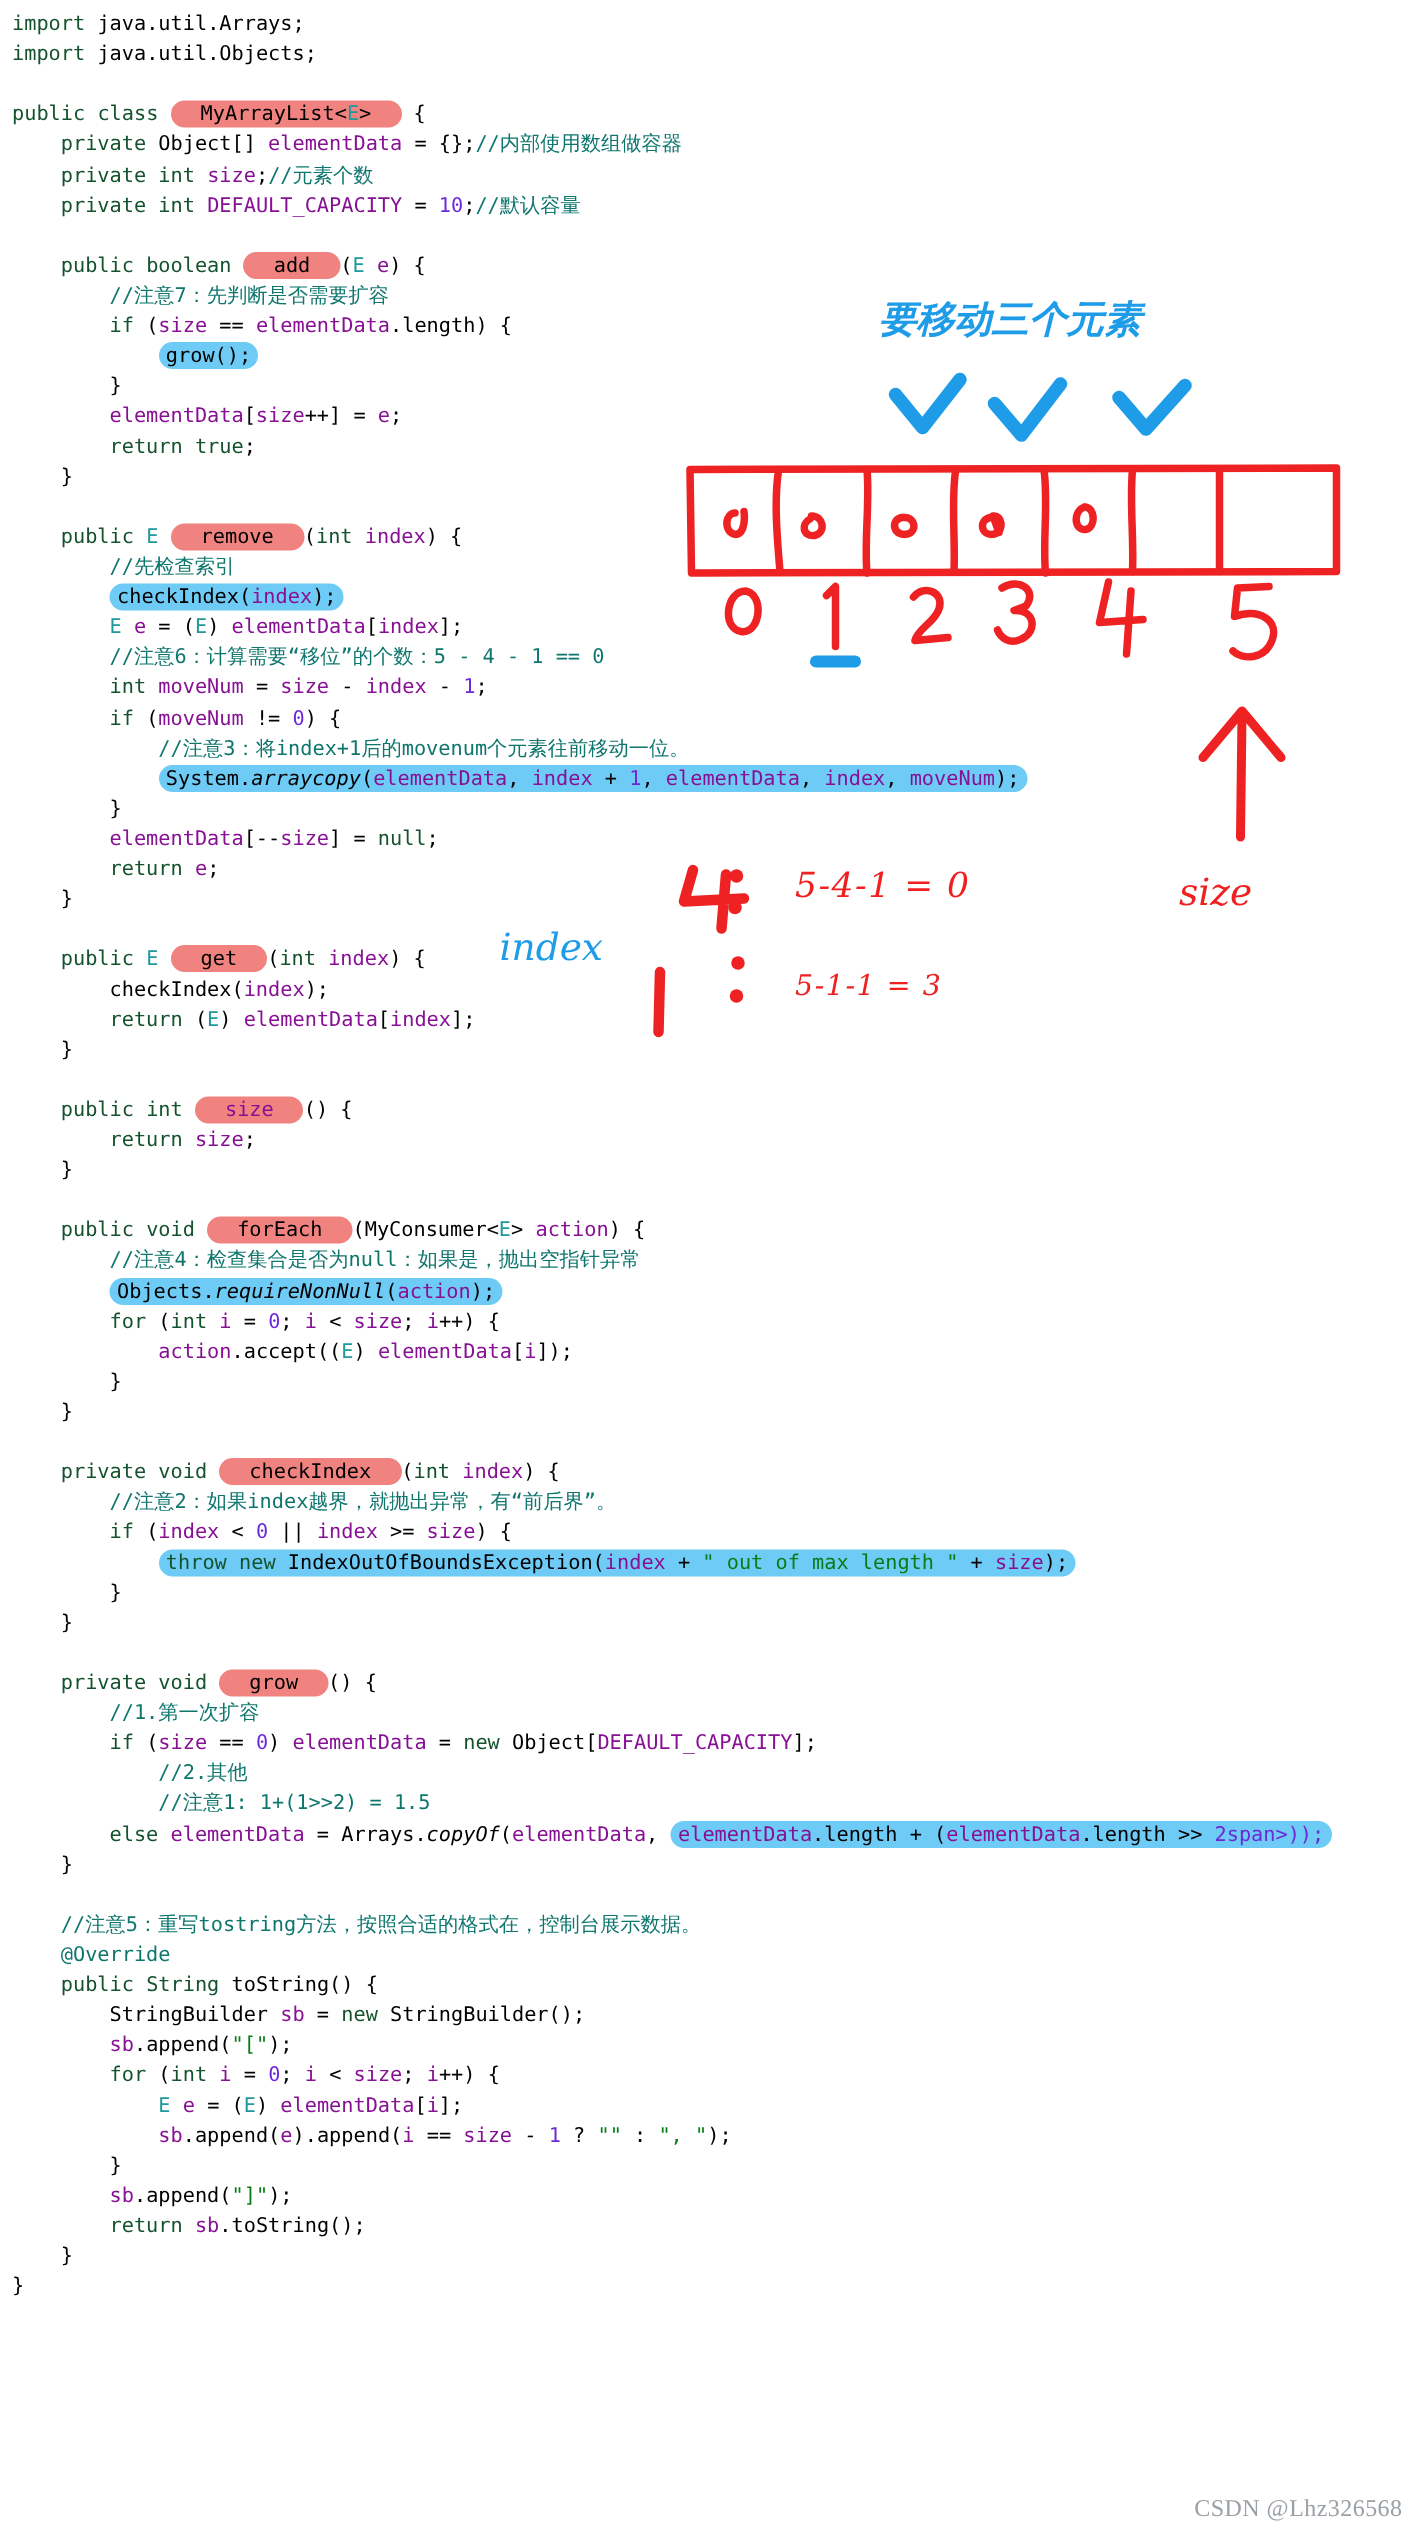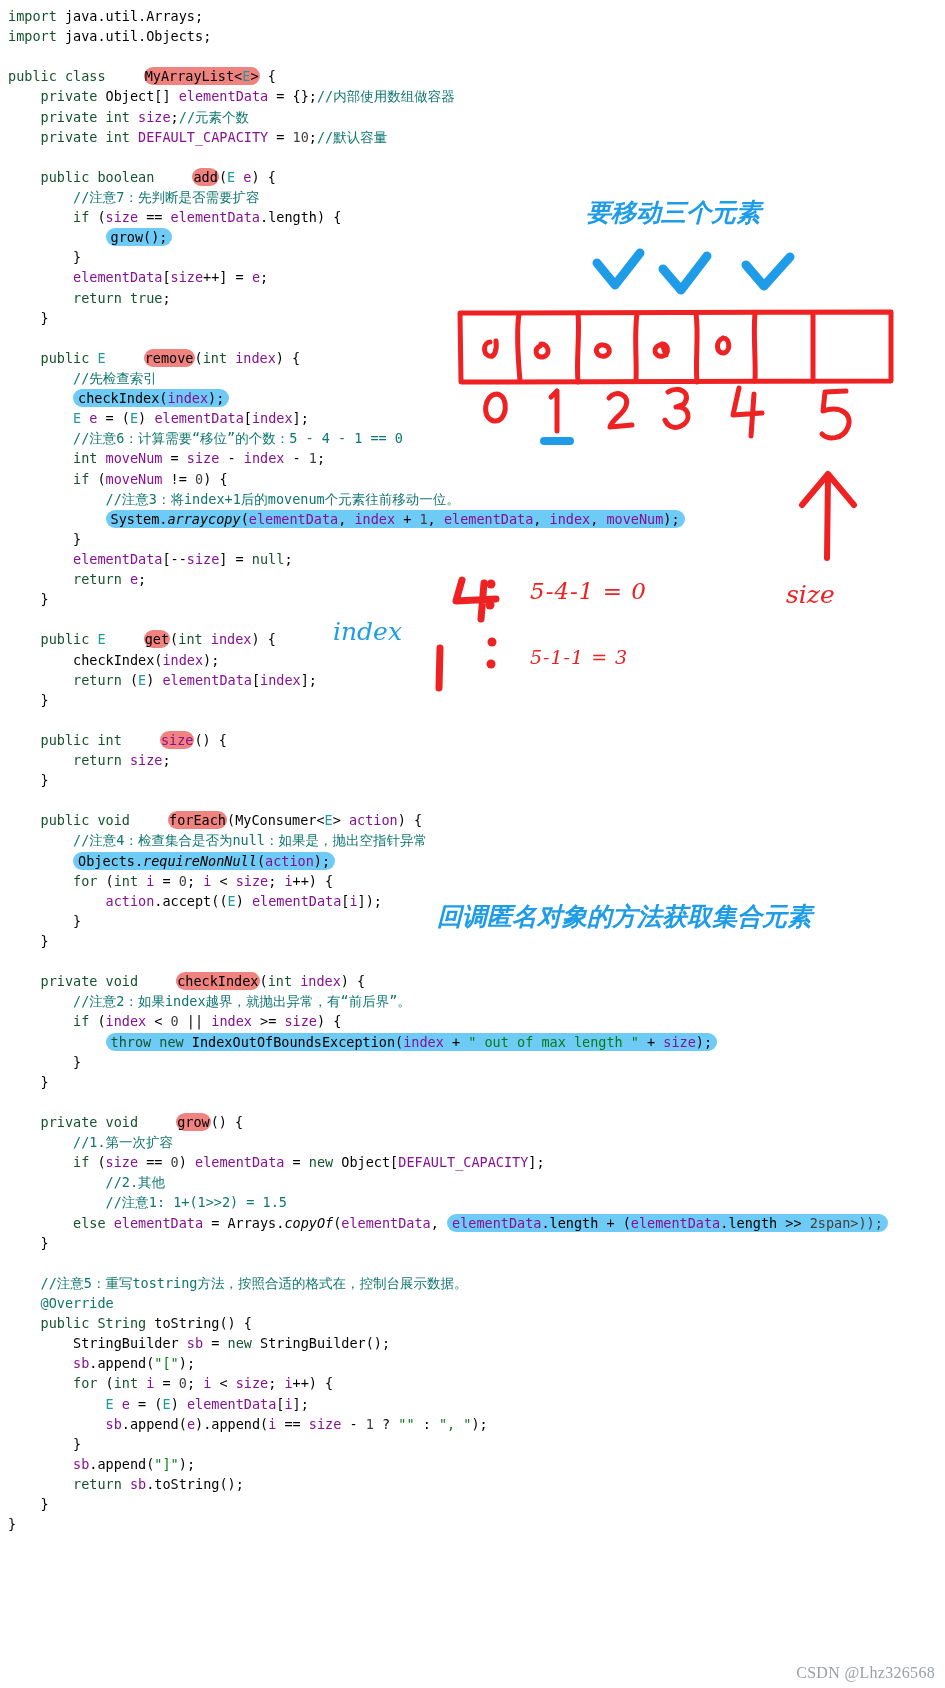--- a/index.html
+++ b/index.html
@@ -15,30 +15,30 @@
     white-space:pre;
     color:#000000;
     padding:6px 0 0 8px;
     box-sizing:border-box;
   }
   #code .ln{display:block;height:20.12px;white-space:pre;position:relative;}
   
   .kw{color:#14532d;font-weight:normal;}
   .fld{color:#871094;}                       
   .gen{color:#20999d;}                       
-  .num{color:#404040;}                       
+  .num{color:#6d28d9;}                       
   .str{color:#067d17;}                       
   .cmt{color:#0f766e;}                      
   .ital{font-style:italic;}
   .plain{color:#000000;}
 
   
   .hl-pink{
-    background:#f0837f;border-radius:11px;padding:1px 1px;
-    box-decoration-break:clone;margin-left:30px;-webkit-box-decoration-break:clone;
+    background:#f0837f;border-radius:11px;padding:1px 20px;
+    box-decoration-break:clone;-webkit-box-decoration-break:clone;
   }
   .hl-blue{
     background:#6ecbf5;border-radius:11px;padding:1px 5px;
     box-decoration-break:clone;-webkit-box-decoration-break:clone;
   }
 
   
   #anno{position:absolute;left:0;top:0;width:945px;height:1688px;pointer-events:none;margin-top:13px;}
   #anno svg{position:absolute;left:0;top:0;}
   .ann-txt{position:absolute;font-style:italic;white-space:nowrap;}
@@ -121,16 +121,15 @@
     </g>
   </svg>
 
   <div class="ann-txt ann-red" style="left:786px;top:567px;font-size:25px;font-family:'DejaVu Serif',serif;">size</div>
 
   <div class="ann-txt ann-blue" style="left:333px;top:604px;font-size:25px;font-family:'DejaVu Serif',serif;">index</div>
 
   <div class="ann-txt ann-red" style="left:530px;top:565px;font-size:23px;font-family:'DejaVu Serif',serif;letter-spacing:1px;">5-4-1 = 0</div>
   <div class="ann-txt ann-red" style="left:530px;top:633px;font-size:19px;font-family:'DejaVu Serif',serif;letter-spacing:1px;">5-1-1 = 3</div>
 
-  <div class="ann-txt ann-blue" style="left:437px;top:887px;font-size:25px;font-family:'DejaVu Sans',sans-serif;font-weight:600;">回调匿名对象的方法获取集合元素</div>
 </div>
 
 <div class="watermark">CSDN @Lhz326568</div>
 
 </body></html>

